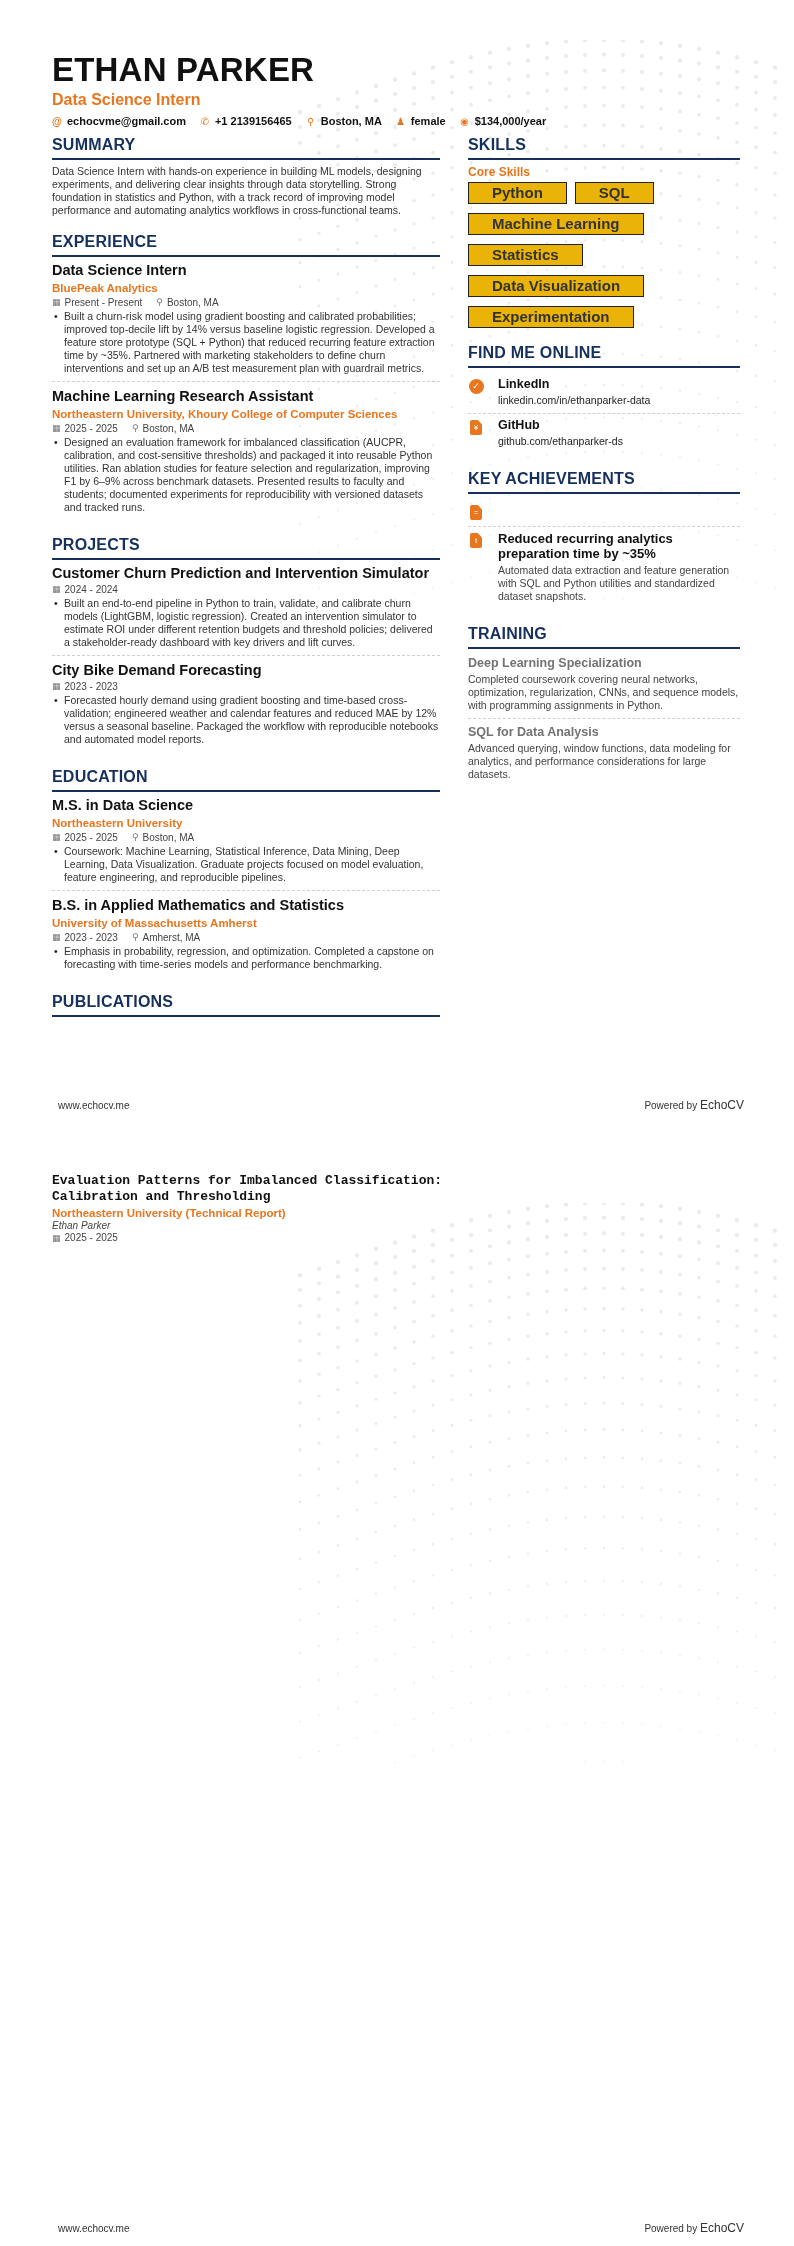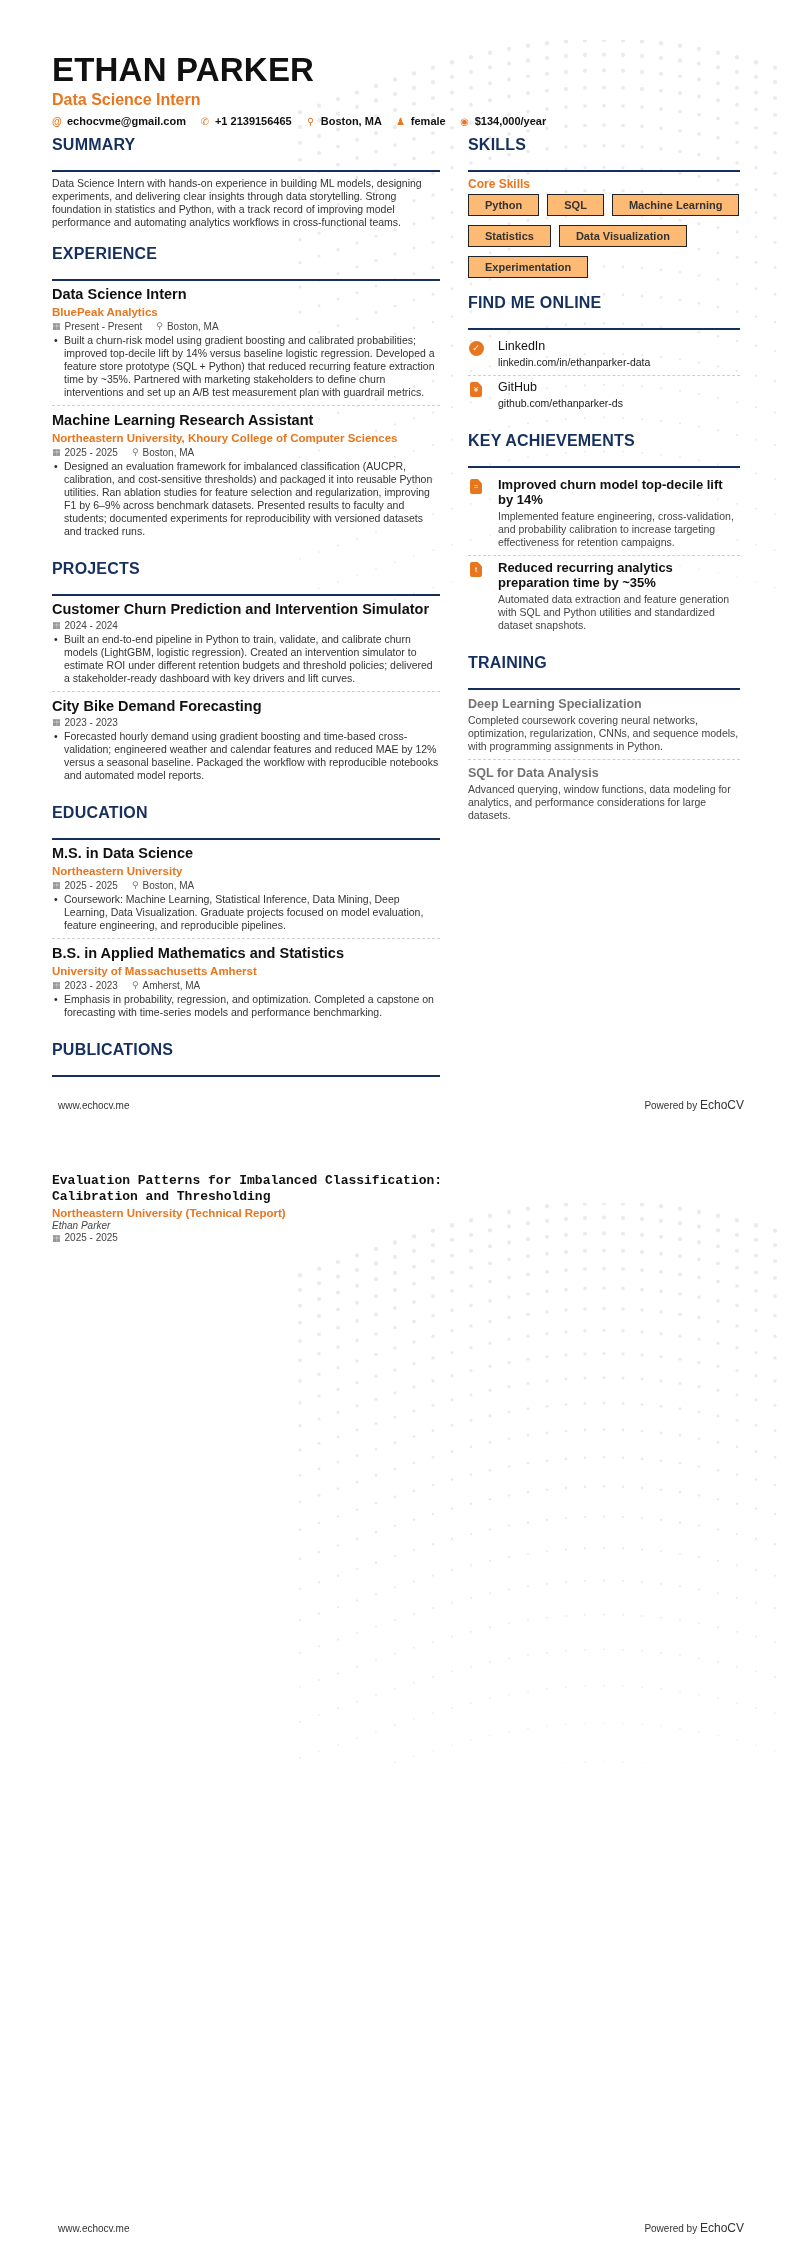--- a/index.html
+++ b/index.html
@@ -13,45 +13,45 @@
   .header { position: absolute; left: 52px; top: 52px; width: 700px; }
   .name { font-size: 33px; font-weight: 700; letter-spacing: 0.2px; color: #111; line-height: 36px; }
   .role { font-size: 16px; font-weight: 700; color: #e8761f; margin-top: 2px; line-height: 19px; }
   .contacts { display: flex; gap: 14px; margin-top: 6px; font-size: 11px; font-weight: 700; color: #111; align-items: center; }
   .contact { display: flex; align-items: center; gap: 5px; }
   .ci { color: #e8761f; font-size: 10px; width: 10px; text-align: center; display: inline-block; }
 
   .left { position: absolute; left: 52px; top: 136px; width: 388px; }
   .right { position: absolute; left: 468px; top: 136px; width: 272px; }
 
-  .sec-title { font-size: 16px; font-weight: 700; color: #16305e; letter-spacing: 0.2px; padding-bottom: 16px; border-bottom: 2.5px solid #16305e; margin-bottom: 5px; }
+  .sec-title { font-size: 16px; font-weight: 700; color: #16305e; letter-spacing: 0.2px; padding-bottom: 4px; border-bottom: 2.5px solid #16305e; margin-bottom: 5px; }
   .section { margin-bottom: 16px; }
   .summary { font-size: 10.5px; line-height: 13px; color: #333; }
 
   .entry { padding-bottom: 6px; margin-bottom: 6px; border-bottom: 1px dashed #d0d0d0; }
   .entry.last { border-bottom: none; }
   .e-title { font-size: 14.5px; font-weight: 700; color: #111; line-height: 17px; }
   .e-org { font-size: 11.5px; font-weight: 700; color: #e8761f; margin-top: 2px; line-height: 14px; }
   .e-meta { display: flex; gap: 14px; font-size: 10px; color: #444; margin-top: 1px; line-height: 13px; }
   .e-meta span.m { display: flex; align-items: center; gap: 4px; }
   .meta-icon { color: #777; font-size: 9px; }
   .e-bullets { list-style: none; font-size: 10.5px; line-height: 13px; color: #333; margin-top: 1px; }
   .e-bullets li { position: relative; padding-left: 12px; }
   .e-bullets li::before { content: "•"; position: absolute; left: 2px; top: 0; color: #222; }
 
   .skill-sub { font-size: 12px; font-weight: 700; color: #e8761f; margin-bottom: 3px; }
   .tags { display: flex; flex-wrap: wrap; gap: 9px 8px; }
-  .tag { border: 1.5px solid #222; padding: 3px 16px; font-size: 11px; font-weight: 700; color: #333; background: #fdba74; line-height: 14px; }
+  .tag { border: 1.5px solid #222; padding: 3px 23px; font-size: 15px; font-weight: 700; color: #333; background: #eab308; line-height: 14px; }
 
   .online-item, .ach-item { display: flex; gap: 14px; padding: 4px 0 6px; border-bottom: 1px dashed #d0d0d0; }
   .online-item.last, .ach-item.last { border-bottom: none; }
   .oi-icon { width: 16px; flex: 0 0 16px; display: flex; justify-content: center; padding-top: 2px; }
   .circle-icon { width: 15px; height: 15px; border-radius: 50%; background: #e8761f; color: #fff; font-size: 9px; text-align: center; line-height: 15px; }
   .doc-icon { width: 12px; height: 15px; background: #e8761f; border-radius: 2px; color: #fff; font-size: 8px; text-align: center; line-height: 15px; position: relative; clip-path: polygon(0 0, 65% 0, 100% 30%, 100% 100%, 0 100%); }
-  .oi-title { font-size: 12.5px; font-weight: 400; color: #111; line-height: 15px; }
+  .oi-title { font-size: 12.5px; font-weight: 700; color: #111; line-height: 15px; }
   .oi-sub { font-size: 10.5px; color: #222; margin-top: 2px; line-height: 13px; }
   .ach-title { font-size: 13px; font-weight: 700; color: #111; line-height: 15px; }
   .ach-desc { font-size: 10.5px; color: #444; line-height: 13px; margin-top: 3px; }
 
   .tr-item { padding: 2px 0 6px; border-bottom: 1px dashed #d0d0d0; margin-bottom: 4px; }
   .tr-item.last { border-bottom: none; }
   .tr-title { font-size: 12.5px; font-weight: 700; color: #737373; line-height: 15px; }
   .tr-desc { font-size: 10.5px; color: #444; line-height: 13px; margin-top: 2px; }
 
   .footer { position: absolute; left: 58px; right: 50px; display: flex; justify-content: space-between; align-items: center; font-size: 10px; color: #333; }
@@ -823,24 +823,20 @@
           </div>
         </div>
       </div>
 
       <div class="section">
         <div class="sec-title">KEY ACHIEVEMENTS</div>
         <div class="ach-item">
           <div class="oi-icon">
               <span class="doc-icon">=</span>
             </div>
-          <div>
-            <div class="ach-title">Improved churn model top-decile lift by 14%</div>
-            <div class="ach-desc">Implemented feature engineering, cross-validation, and probability calibration to increase targeting effectiveness for retention campaigns.</div>
-          </div>
         </div>
         <div class="ach-item last">
           <div class="oi-icon">
               <span class="doc-icon">t</span>
             </div>
           <div>
             <div class="ach-title">Reduced recurring analytics preparation time by ~35%</div>
             <div class="ach-desc">Automated data extraction and feature generation with SQL and Python utilities and standardized dataset snapshots.</div>
           </div>
         </div>

